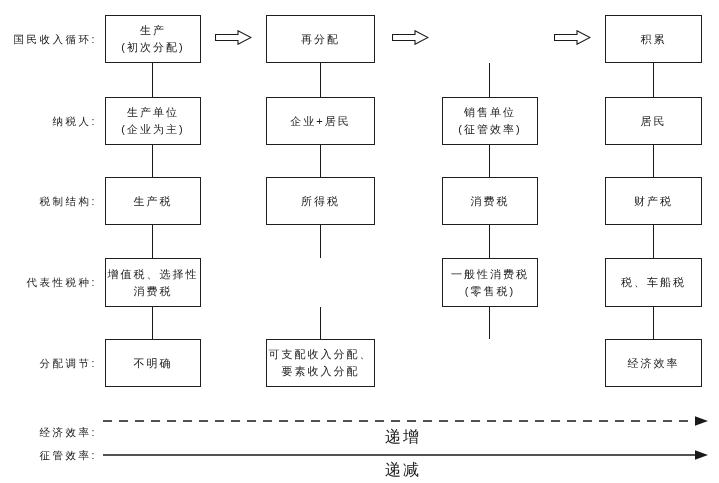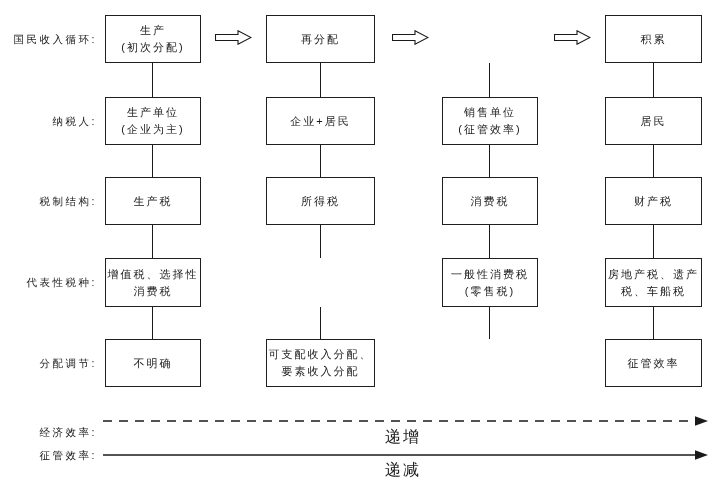--- a/index.html
+++ b/index.html
@@ -103,33 +103,32 @@
 
   <div class="box c0 r3">
     <span>增值税、选择性</span>
     <span>消费税</span>
   </div>
   <div class="box c2 r3">
     <span>一般性消费税</span>
     <span>(零售税)</span>
   </div>
   <div class="box c3 r3">
-    <span>房地产税、遗产</span>
     <span>税、车船税</span>
   </div>
 
   <div class="box c0 r4">
     <span>不明确</span>
   </div>
   <div class="box c1 r4">
     <span>可支配收入分配、</span>
     <span>要素收入分配</span>
   </div>
   <div class="box c3 r4">
-    <span>征管效率</span>
+    <span>经济效率</span>
   </div>
 
   <div class="vline x0 g0"></div>
   <div class="vline x1 g0"></div>
   <div class="vline x2 g0"></div>
   <div class="vline x3 g0"></div>
   <div class="vline x0 g1"></div>
   <div class="vline x1 g1"></div>
   <div class="vline x2 g1"></div>
   <div class="vline x3 g1"></div>

